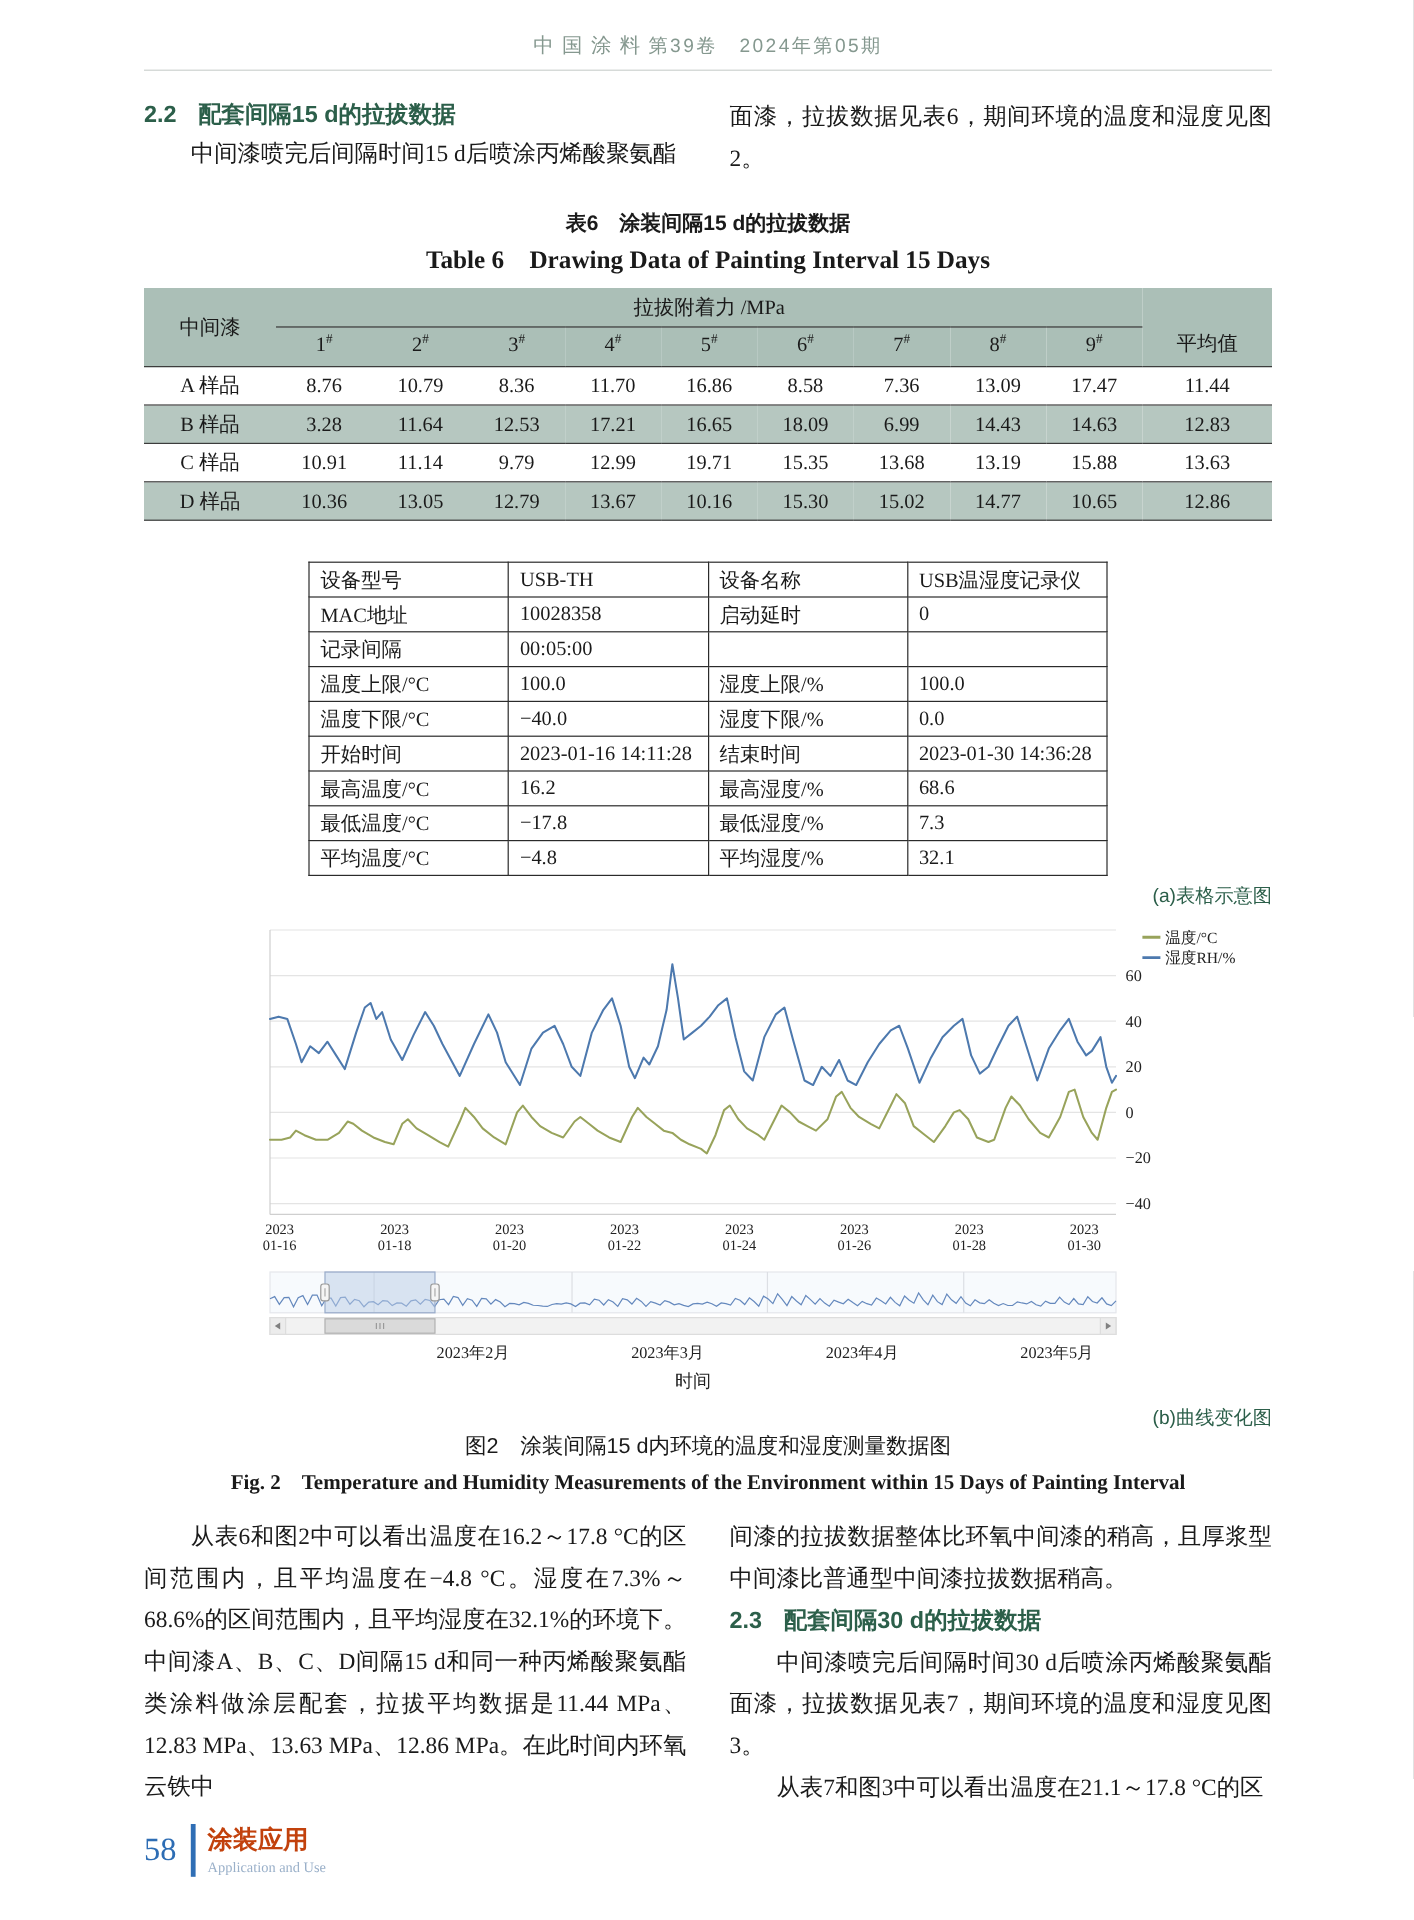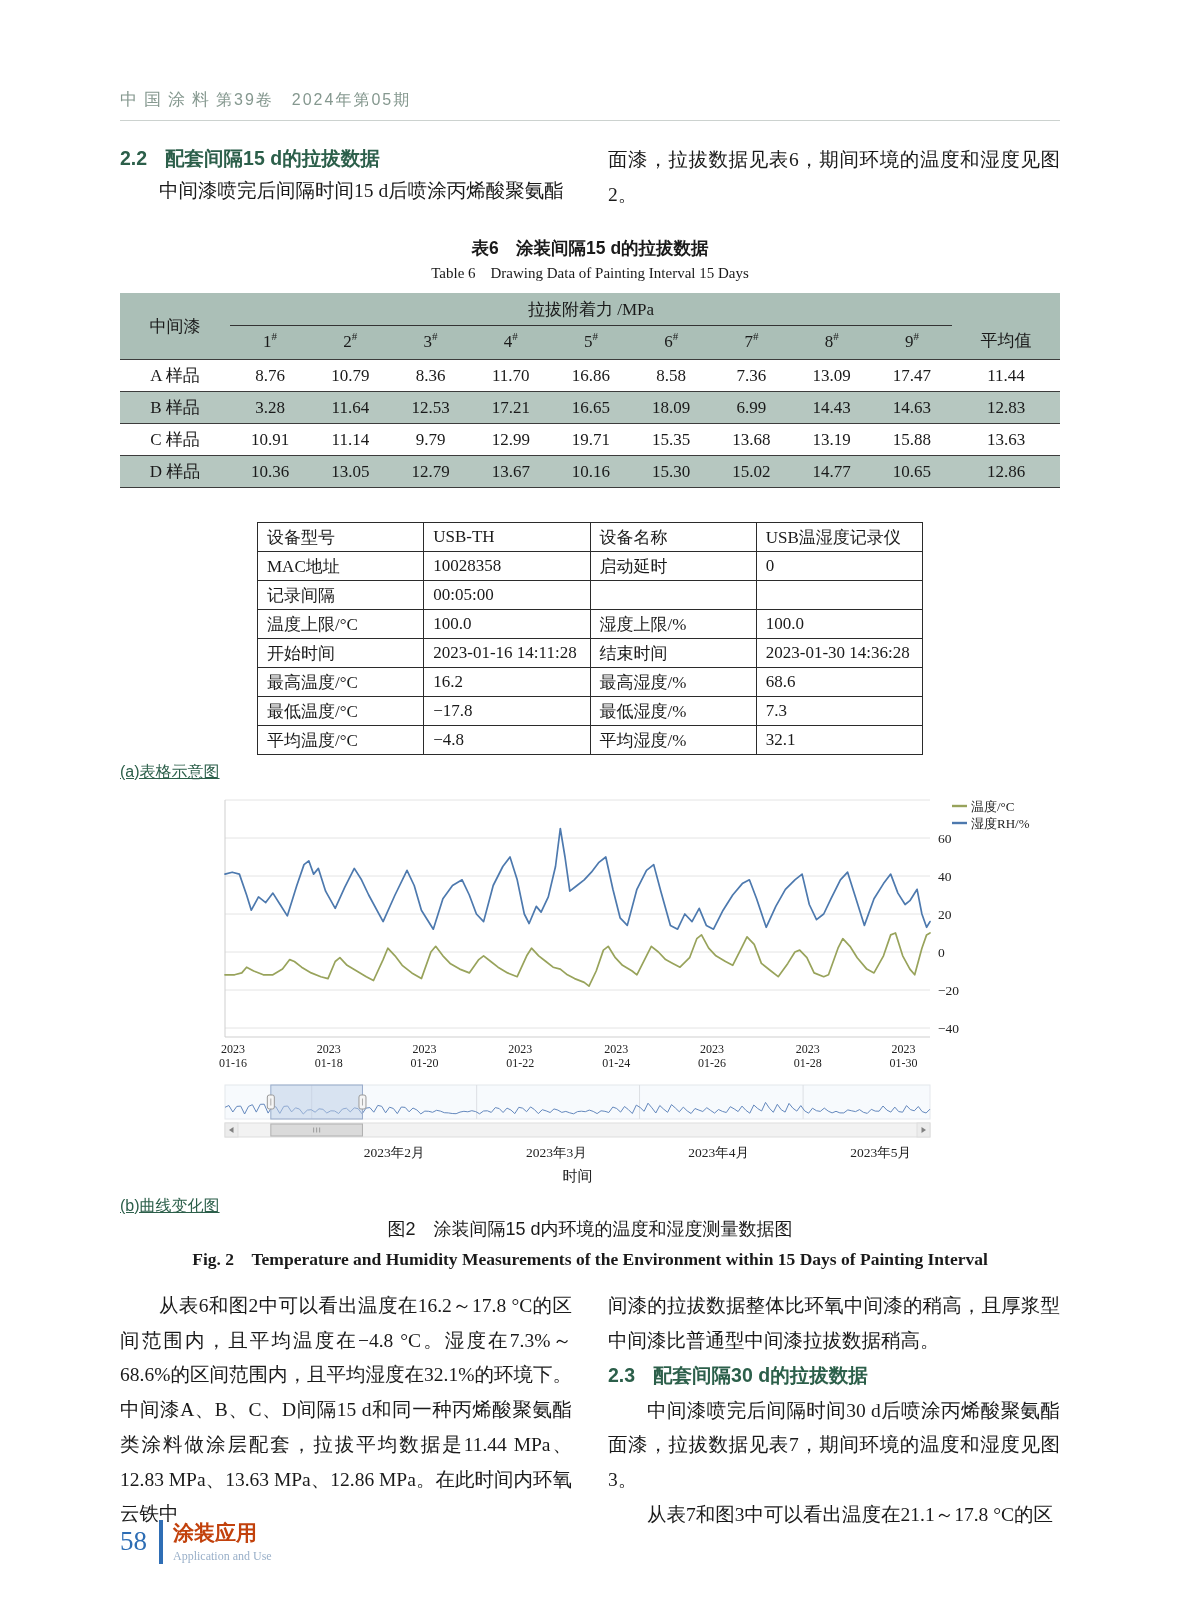--- a/index.html
+++ b/index.html
@@ -2,63 +2,63 @@
 <html><head>
 <meta charset="utf-8">
 <style>
   * { margin:0; padding:0; box-sizing:border-box; }
   body { background:#888; font-family:"Liberation Serif","DejaVu Serif",serif; }
   .page { position:relative; width:1178px; height:1600px; margin:0 auto; background:#ffffff;
           color:#1a1a1a; overflow:hidden; }
   .content { padding:0 118px 0 120px; }
 
   
-  .page-header { display:flex; justify-content:flex-start; align-items:flex-end;
-                 padding:88px 0 9px 0; border-bottom:1px solid #ccd2cf; }
+  .page-header { display:flex; justify-content:center; align-items:flex-end;
+                 padding:26px 0 9px 0; border-bottom:1px solid #ccd2cf; }
   .journal-name { font-family:"Liberation Sans","DejaVu Sans",sans-serif; font-size:17px;
                   letter-spacing:7px; color:#85988f; }
   .issue-info   { font-family:"Liberation Sans","DejaVu Sans",sans-serif; font-size:16px;
                   letter-spacing:2px; color:#85988f; }
 
   
   .twocol { display:flex; gap:36px; }
   .col { width:452px; }
   .sec-head { font-family:"Liberation Sans","DejaVu Sans",sans-serif; font-weight:bold;
               font-size:19.5px; color:#2c5f4a; line-height:1.6; }
   .sec-head .sec-num { margin-right:18px; }
   .bodytext { font-size:19.5px; line-height:1.78; text-align:justify; }
   .indent { text-indent:2em; }
   .intro-row { margin-top:22px; }
 
   
   .t6-title-zh { margin-top:24px; text-align:center; font-family:"Liberation Sans","DejaVu Sans",sans-serif;
                  font-weight:bold; font-size:17.5px; }
-  .t6-title-en { margin-top:4px; text-align:center; font-weight:normal; font-size:15px; }
+  .t6-title-en { margin-top:4px; text-align:center; font-weight:bold; font-size:21px; }
 
   
   table.t6 { width:100%; border-collapse:collapse; table-layout:fixed; margin-top:10px;
              font-size:17px; }
   table.t6 th, table.t6 td { font-weight:normal; text-align:center; padding:4px 0; }
   table.t6 thead th { background:#abbfb7; }
   table.t6 .rowhead { width:110px; }
   table.t6 .avgcol  { width:108px; vertical-align:bottom; padding-bottom:7px; }
   table.t6 th.group { border-bottom:1px solid #333; padding:5px 0 4px 0; }
   table.t6 thead tr.cols th { padding:4px 0 7px 0; }
   table.t6 tbody tr { border-top:1px solid #3c3c3c; }
   table.t6 tbody tr:last-child { border-bottom:1px solid #3c3c3c; }
   table.t6 tbody tr:nth-child(even) td { background:#b6c7c0; }
   table.t6 td.sample-name { text-align:center; }
   table.t6 sup { font-size:11px; }
 
   
   table.dev { width:666px; margin:34px auto 0 auto; border-collapse:collapse; font-size:17px;font-family:Liberation Serif, serif; }
   table.dev td { border:1px solid #2b2b2b; height:29px; padding:1px 9px; width:25%;
                  white-space:nowrap; overflow:hidden; }
-  .cap-green { margin-top:7px; text-align:left; font-family:"Liberation Sans","DejaVu Sans",sans-serif;
-               font-size:16px; color:#2c5f4a;text-decoration:underline; }
+  .cap-green { margin-top:7px; text-align:right; font-family:"Liberation Sans","DejaVu Sans",sans-serif;
+               font-size:16px; color:#2c5f4a; }
 
   
   .chart-wrap { margin-top:10px; margin-left:95px; }
   .figcap-zh { margin-top:0; text-align:center; font-family:"Liberation Sans","DejaVu Sans",sans-serif;
                font-weight:normal; font-size:18px; }
   .figcap-en { margin-top:6px; text-align:center; font-weight:bold; font-size:17.5px; }
 
   .body-block { margin-top:18px;justify-content:center; }
   .h23 { margin:2px 0 2px 0; }
 
@@ -188,20 +188,26 @@
             <td>记录间隔</td>
             <td>00:05:00</td>
             <td></td>
             <td></td>
           </tr>
           <tr>
             <td>温度上限/°C</td>
             <td>100.0</td>
             <td>湿度上限/%</td>
             <td>100.0</td>
+          </tr>
+          <tr>
+            <td>温度下限/°C</td>
+            <td>−40.0</td>
+            <td>湿度下限/%</td>
+            <td>0.0</td>
           </tr>
           <tr>
             <td>开始时间</td>
             <td>2023-01-16 14:11:28</td>
             <td>结束时间</td>
             <td>2023-01-30 14:36:28</td>
           </tr>
           <tr>
             <td>最高温度/°C</td>
             <td>16.2</td>

